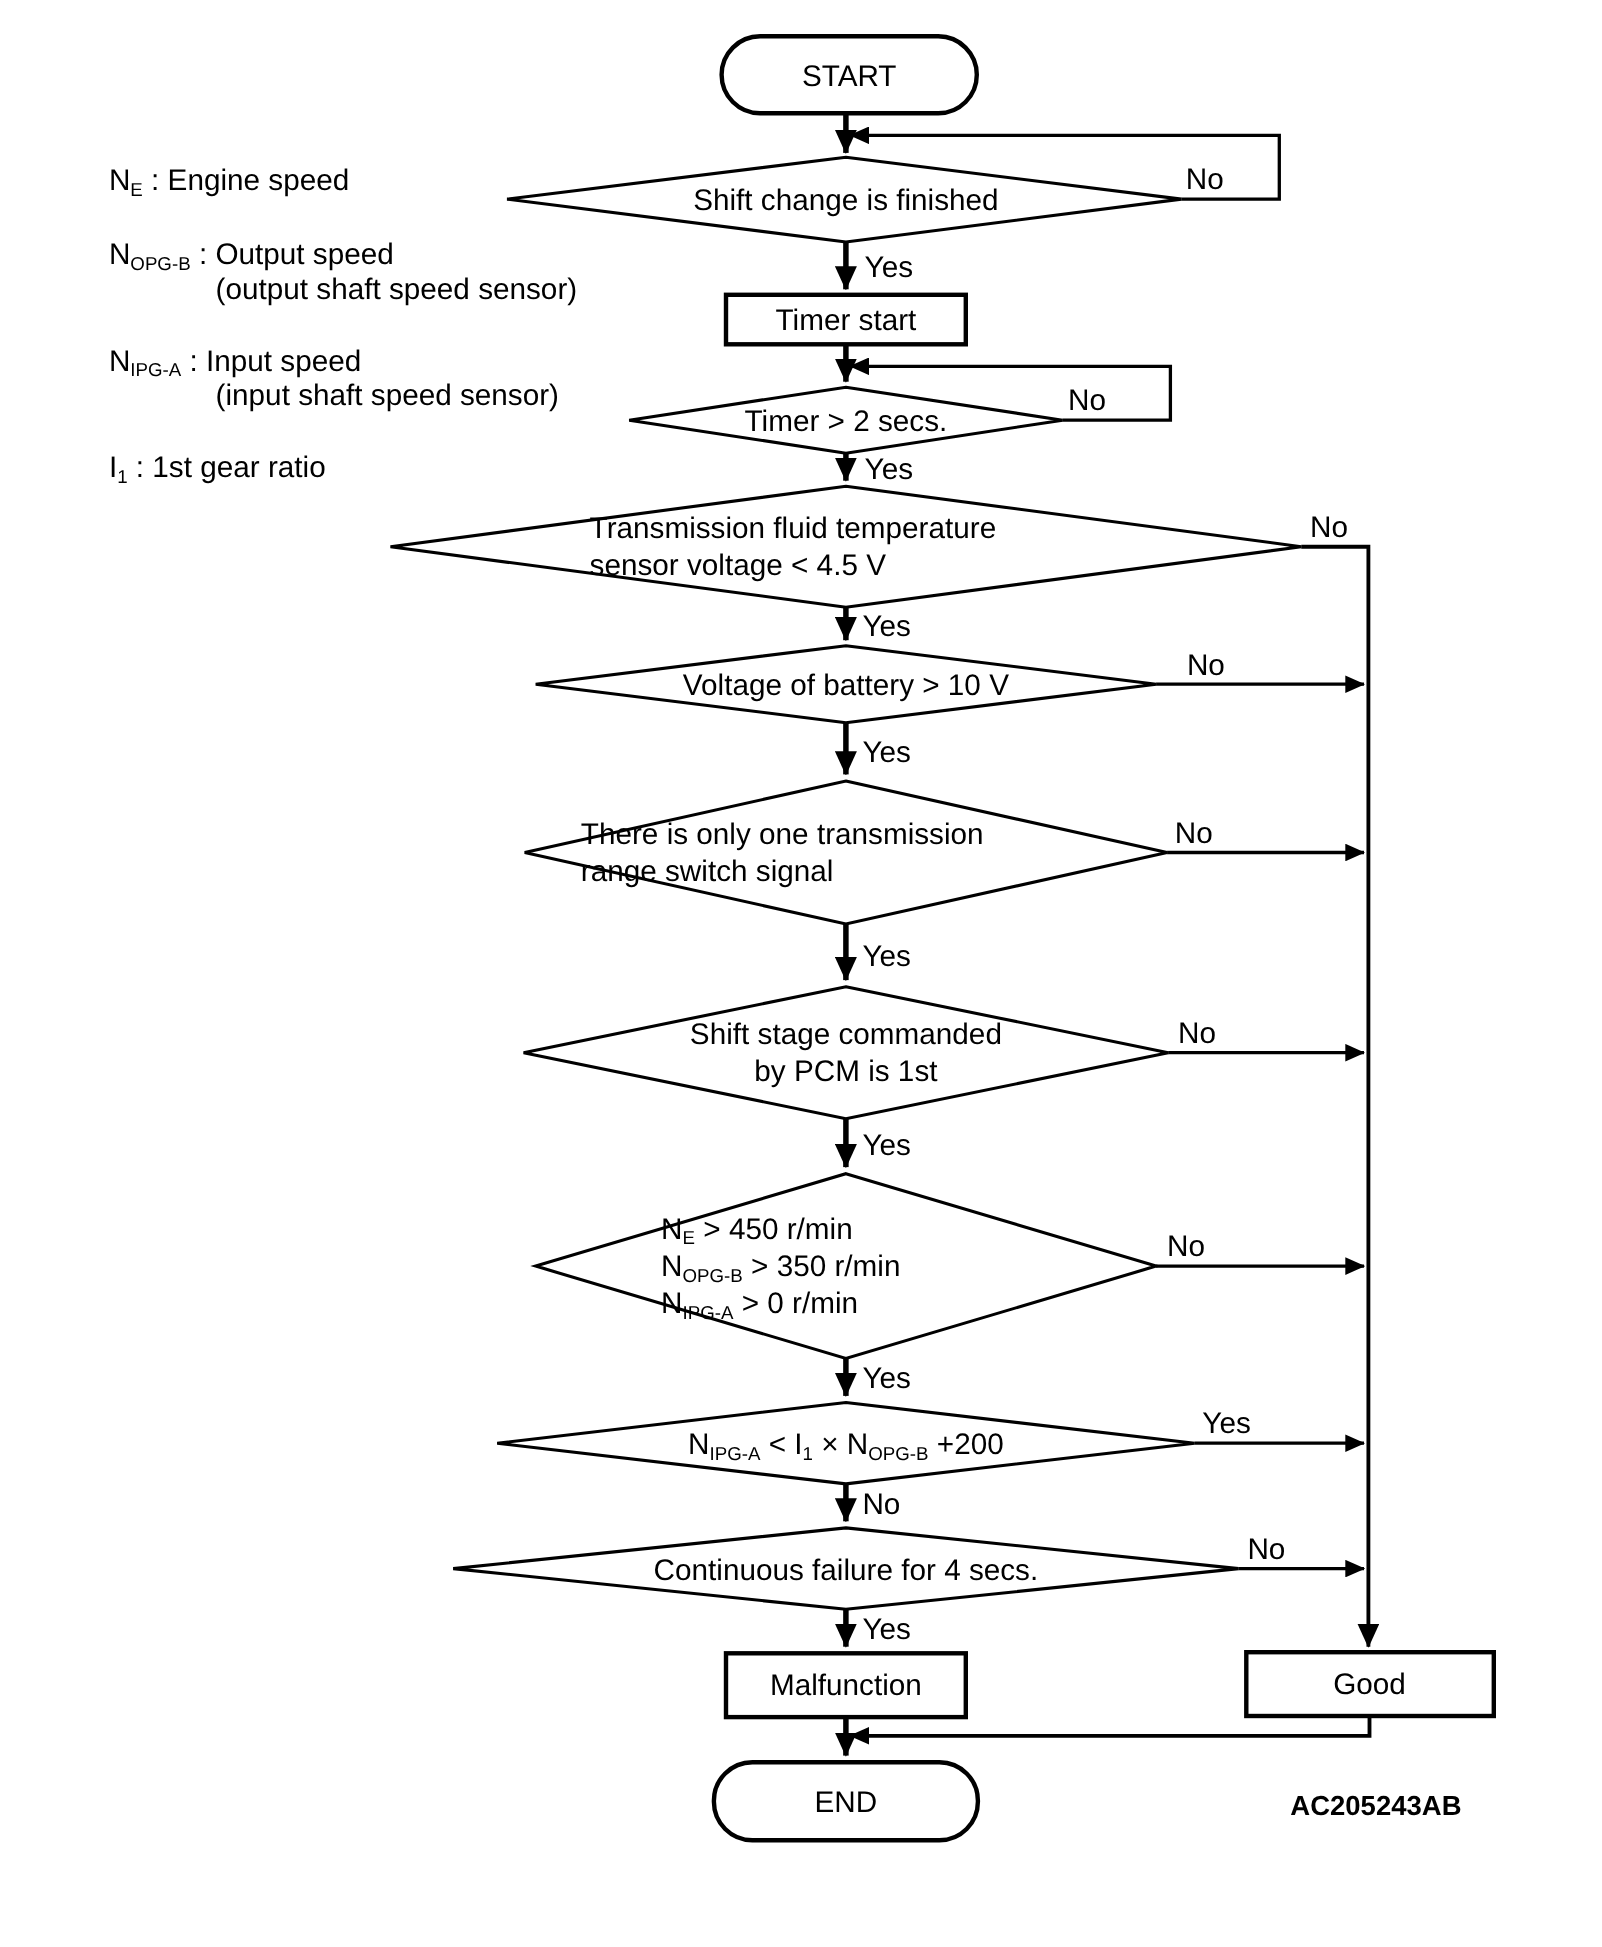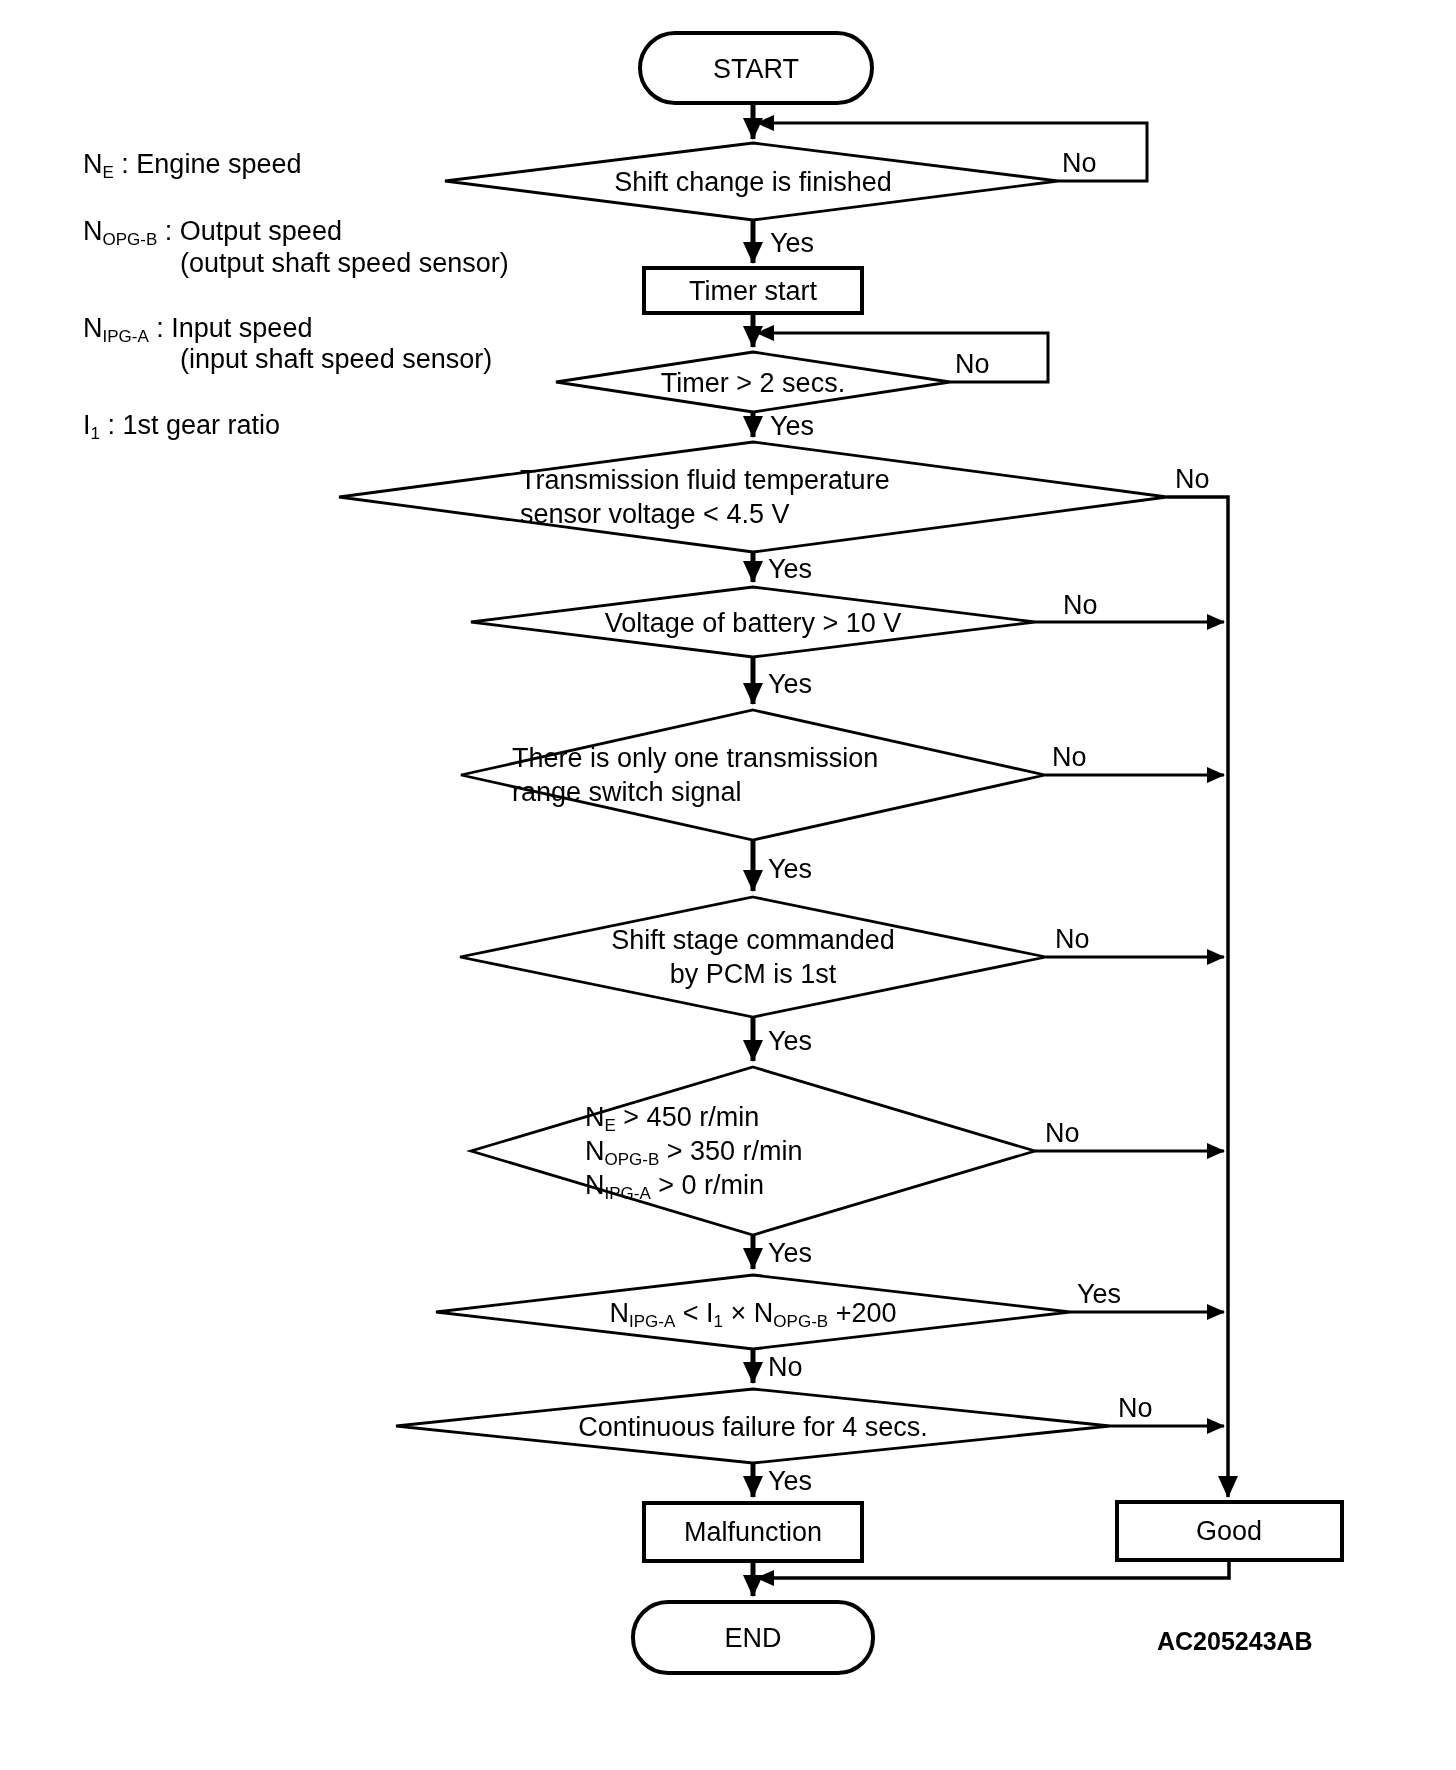--- a/index.html
+++ b/index.html
@@ -1,17 +1,17 @@
 <!DOCTYPE html>
 <html><head>
 <meta charset="utf-8">
 <style>
   html,body{margin:0;padding:0;background:#ffffff;}
   body{width:1456px;height:1770px;position:relative;font-family:"Liberation Sans",sans-serif;}
-  #stage{position:absolute;left:0;top:0;width:1162px;height:1770px;}
+  #stage{position:absolute;left:0;top:0;width:1162px;height:1770px;padding-left:16px;}
   svg{display:block;}
   .shape{fill:#ffffff;stroke:#000000;}
   .node-stroke{stroke-width:4;}
   .diamond-stroke{stroke-width:2.8;}
   .conn{fill:none;stroke:#000000;stroke-width:3;}
   .conn-thick{fill:none;stroke:#000000;stroke-width:5;}
   .conn-trunk{fill:none;stroke:#000000;stroke-width:3.5;}
   text{fill:#000000;font-family:"Liberation Sans",sans-serif;font-size:27px;}
   .sub{font-size:17px;}
   .code{font-weight:bold;font-size:25px;}

